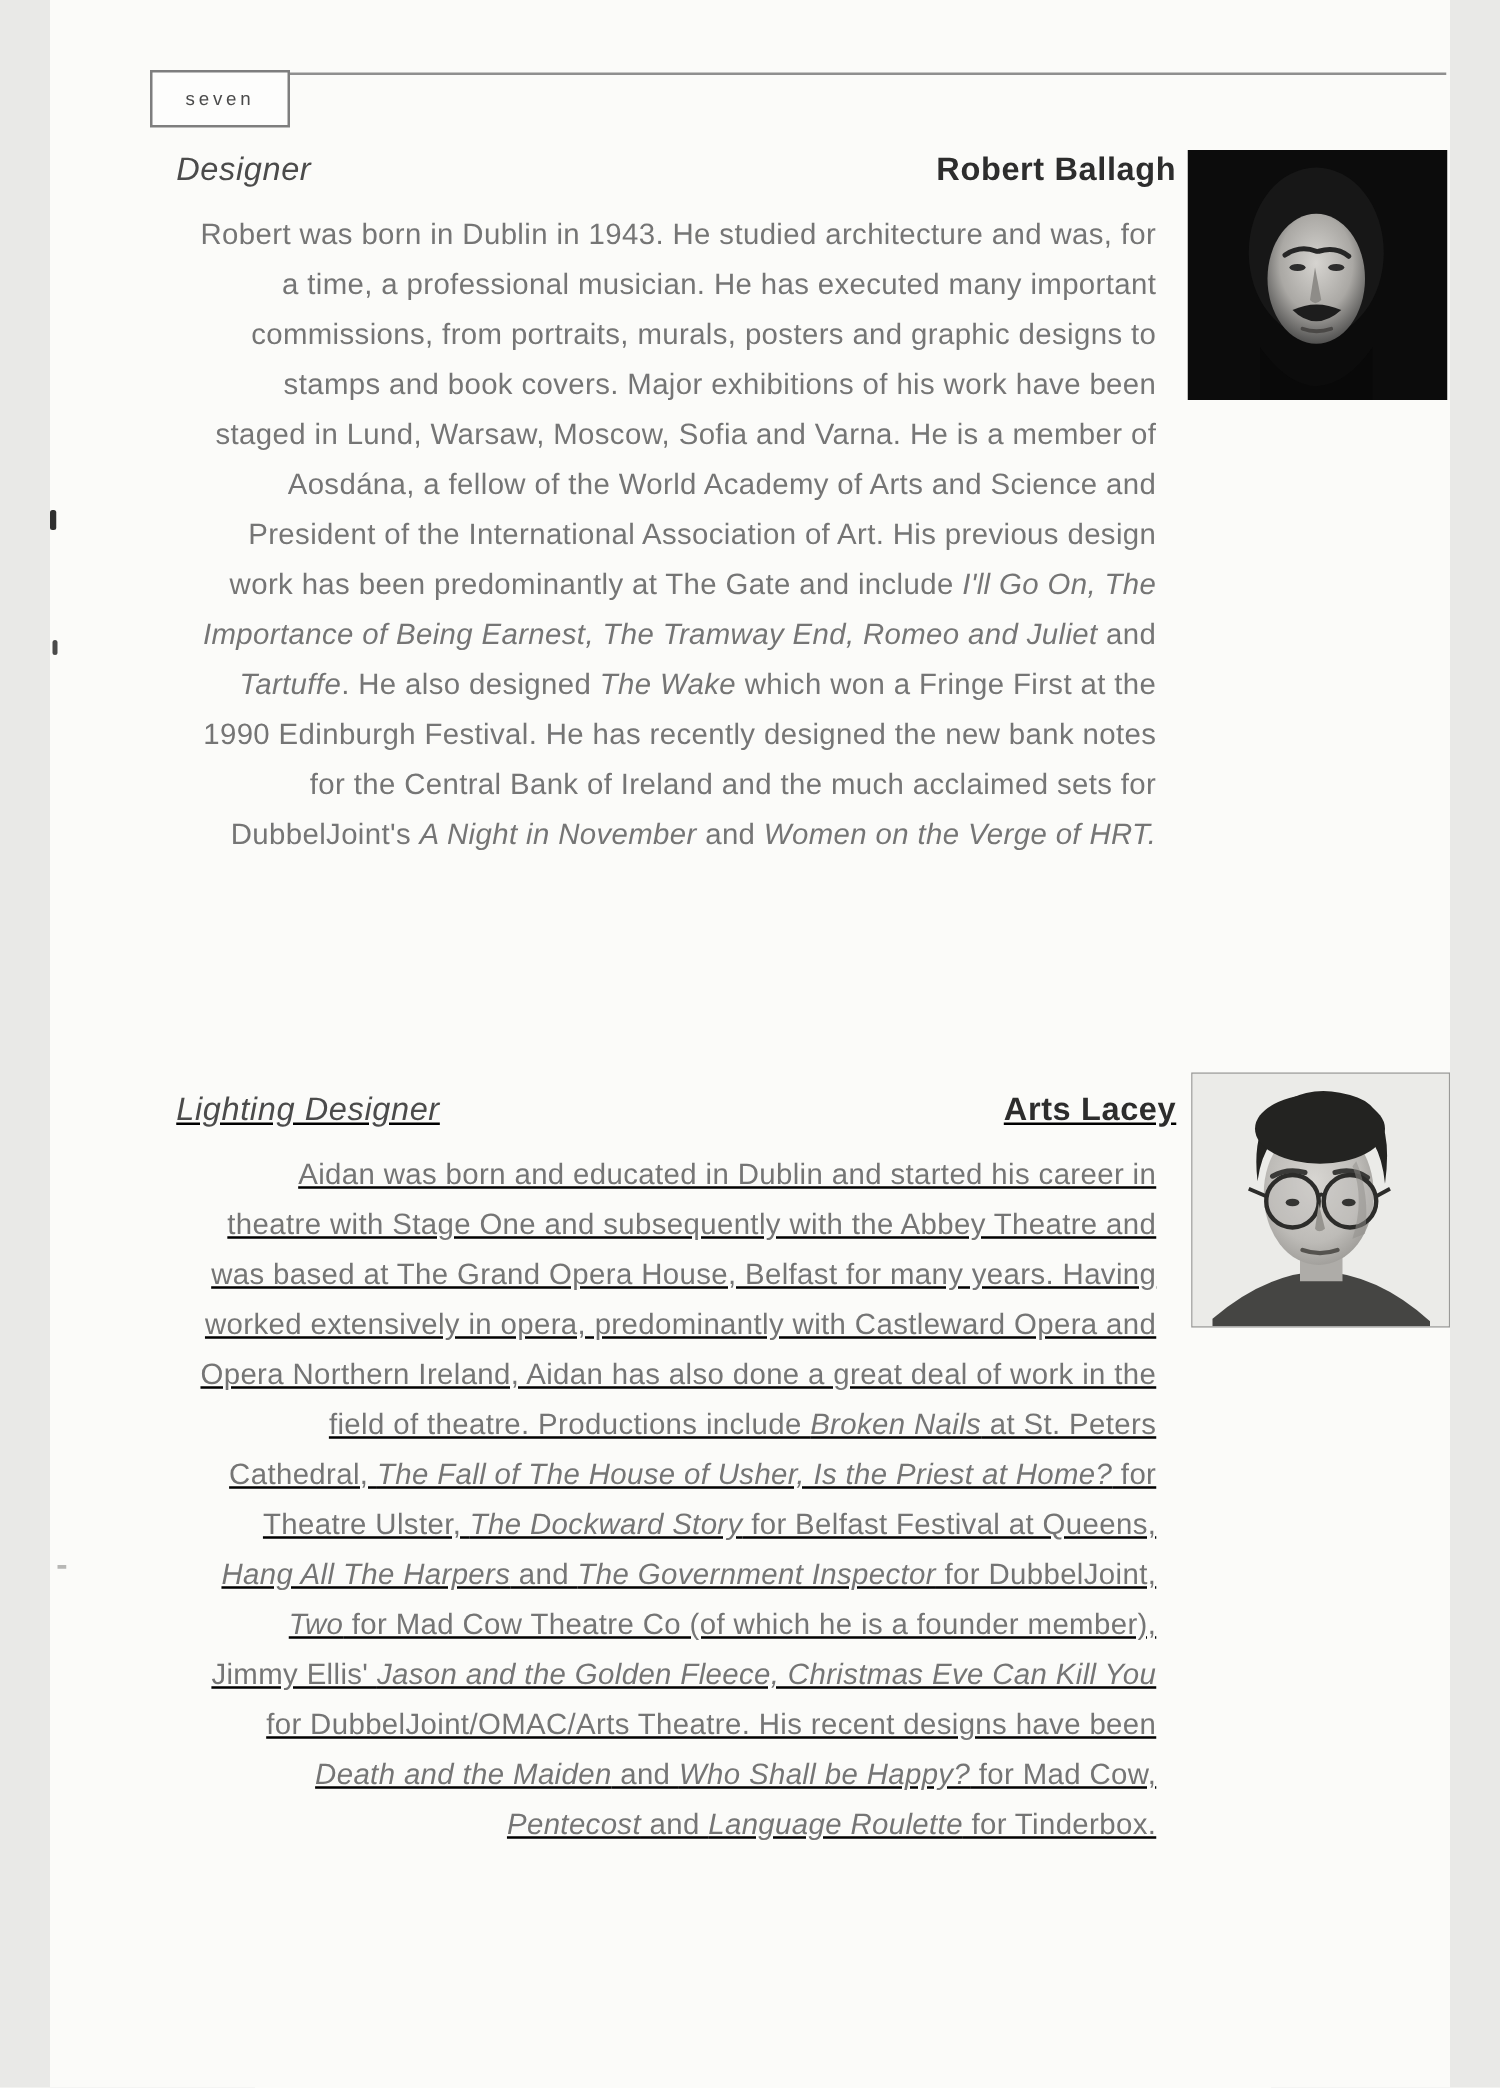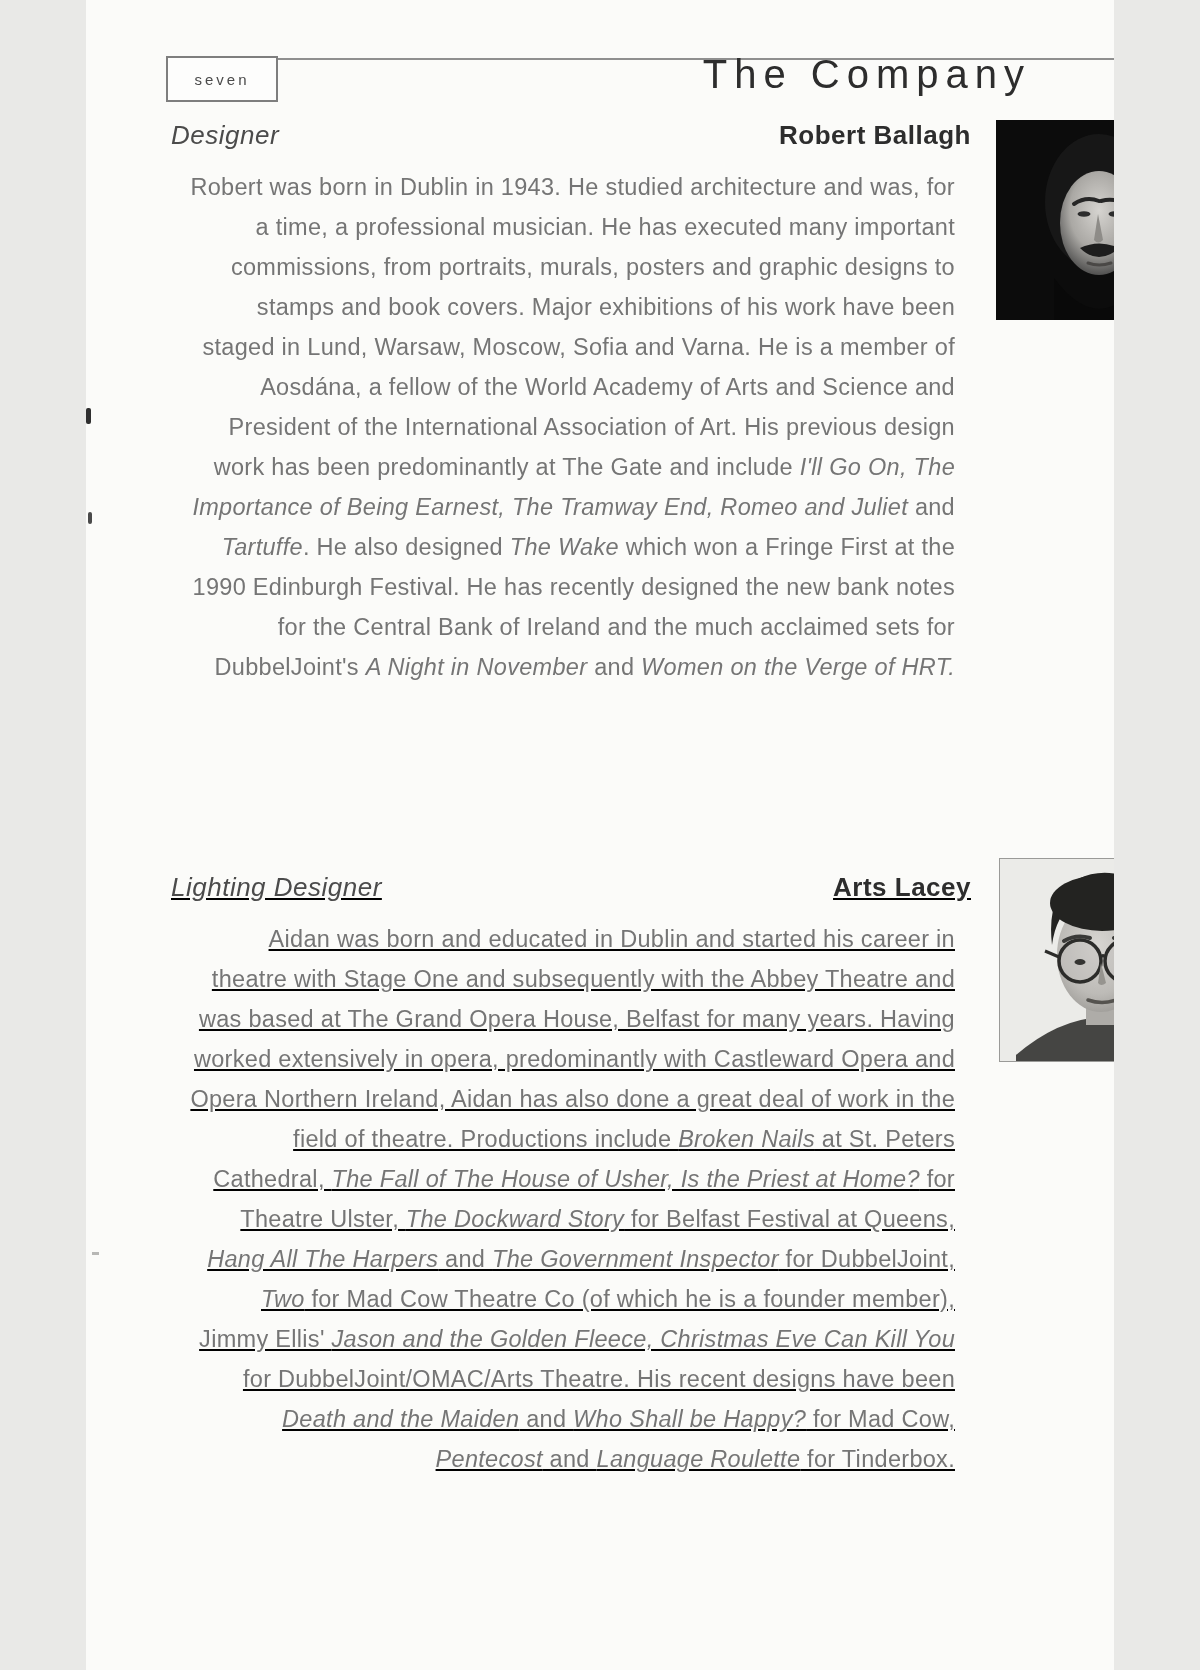--- a/index.html
+++ b/index.html
@@ -4,42 +4,42 @@
 <style>
   :root{
     --paper:#fbfbf9;
     --ink:#2d2d2d;
     --body-ink:#757575;
     --rule:#8f8f8f;
   }
   html,body{margin:0;padding:0;}
   body{background:#e9e9e7;font-family:"Liberation Sans",sans-serif;}
   .page{
-    position:relative;width:1028px;height:1670px;margin:0 auto;
+    position:relative;width:1120px;height:1670px;margin:0 auto;
     background:var(--paper,#fbfbf9);overflow:hidden;
   }
   .top-rule{
     position:absolute;left:86px;top:58px;width:1031px;height:2px;
     background:var(--rule,#8f8f8f);
   }
   .page-number-box{
     position:absolute;left:80px;top:56px;width:112px;height:46px;
     border:2px solid #7e7e7e;background:#fdfdfc;
     display:flex;align-items:center;justify-content:center;
     box-sizing:border-box;
   }
   .page-number-box span{
     font-size:15px;letter-spacing:3px;color:#4a4a4a;
   }
   .page-title{
     position:absolute;right:83px;top:52px;margin:0;
     font-size:40px;font-weight:400;letter-spacing:7px;color:var(--ink,#2d2d2d);
     white-space:nowrap;
   }
-  .bio-section{position:absolute;left:85px;width:800px;}
+  .bio-section{position:absolute;left:101px;width:800px;}
   .s1{top:120px;}
   .s2{top:872px;text-decoration:underline;}
   .sec-header{
     display:flex;justify-content:space-between;align-items:baseline;
     width:800px;margin-bottom:8px;
   }
   .sec-header .role{
     font-style:italic;font-size:26px;color:#4b4b4b;letter-spacing:0.5px;
   }
   .sec-header .name{
@@ -62,21 +62,20 @@
 <body>
 
 <div class="page">
 
   <div class="top-rule"></div>
 
   <div class="page-number-box">
     <span>seven</span>
   </div>
 
-  <h1 class="page-title">The Company</h1>
 
   <section class="bio-section s1">
     <div class="sec-header">
       <span class="role">Designer</span>
       <span class="name">Robert Ballagh</span>
     </div>
     <p class="bio"><span>Robert was born in Dublin in 1943. He studied architecture and was, for a time, a professional musician. He has executed many important commissions, from portraits, murals, posters and graphic designs to stamps and book covers. Major exhibitions of his work have been staged in Lund, Warsaw, Moscow, Sofia and Varna. He is a member of Aosdána, a fellow of the World Academy of Arts and Science and President of the International Association of Art. His previous design work has been predominantly at The Gate and include </span><span class="it">I'll Go On, The Importance of Being Earnest, The Tramway End, Romeo and Juliet</span><span> and </span><span class="it">Tartuffe</span><span>. He also designed </span><span class="it">The Wake</span><span> which won a Fringe First at the 1990 Edinburgh Festival. He has recently designed the new bank notes for the Central Bank of Ireland and the much acclaimed sets for DubbelJoint's </span><span class="it">A Night in November</span><span> and </span><span class="it">Women on the Verge of HRT.</span></p>
   </section>
 
   <div class="photo photo1">

